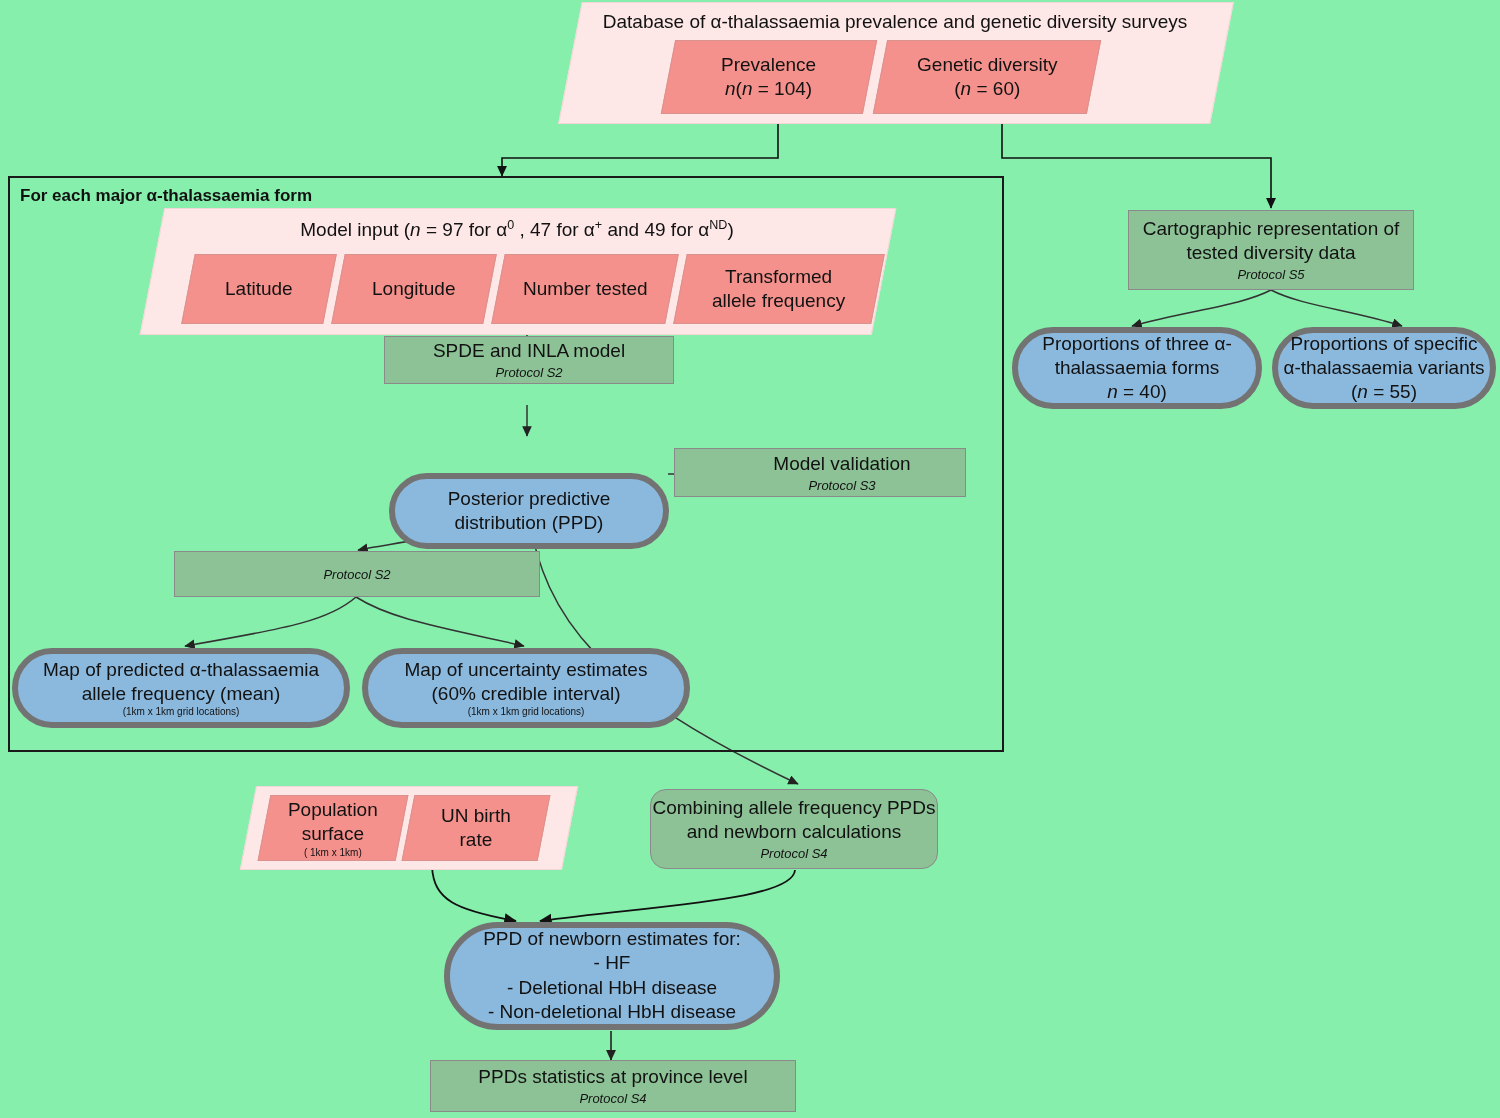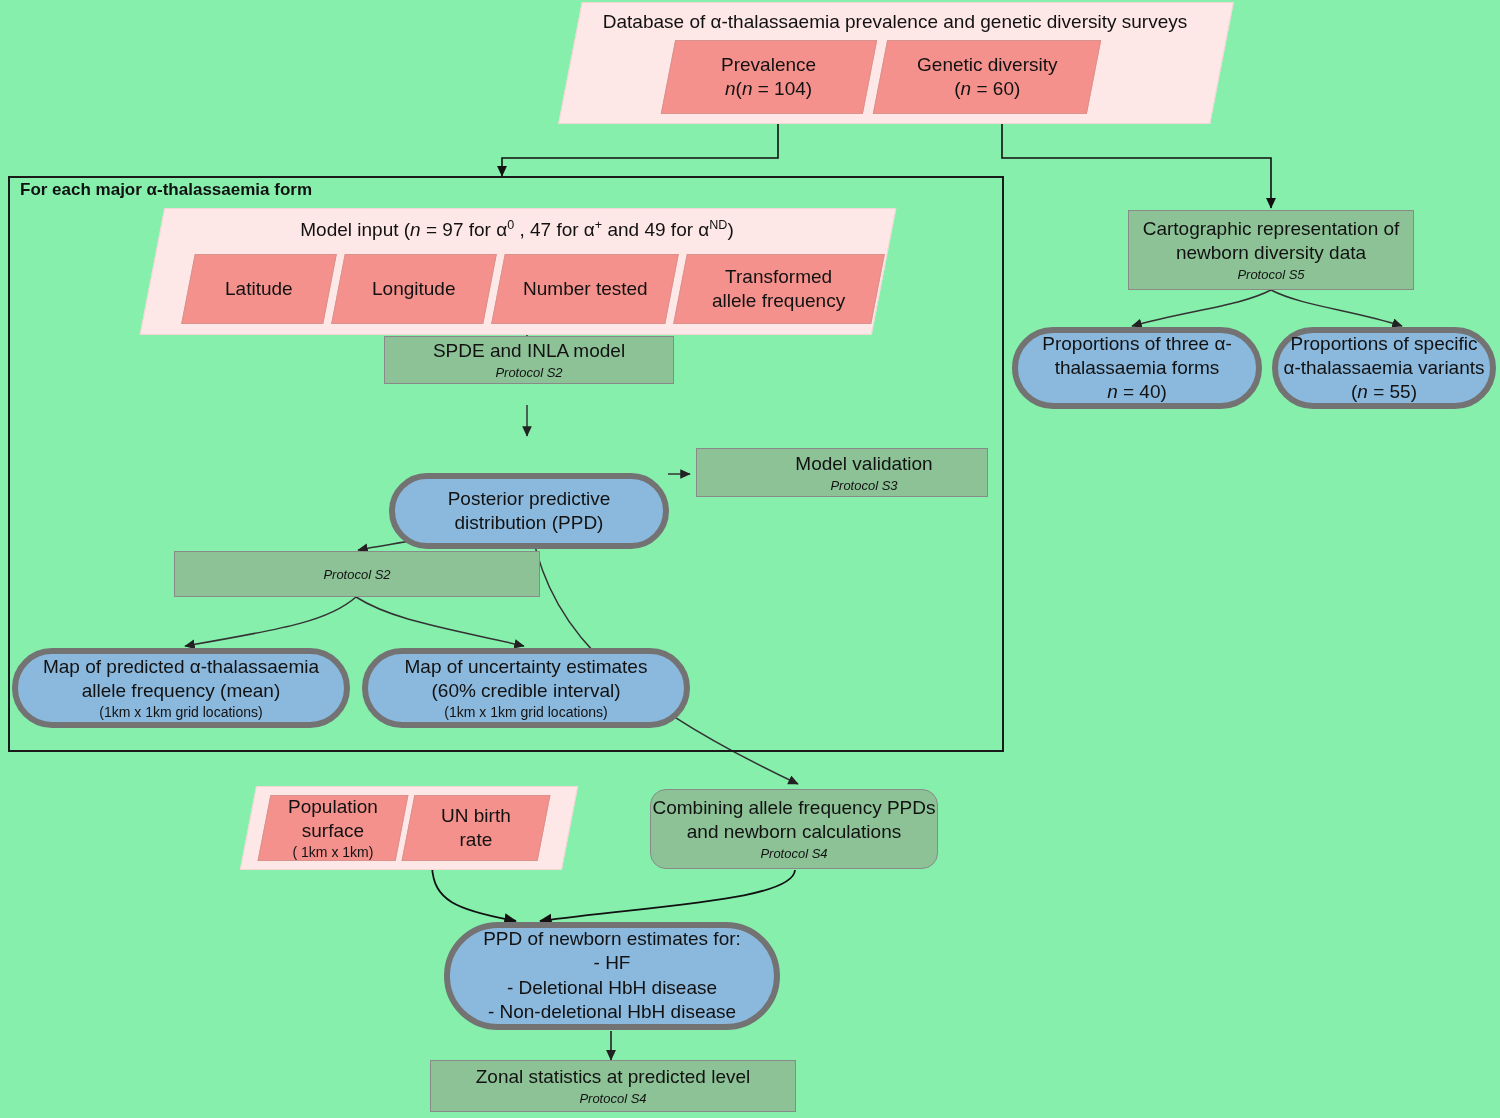--- a/index.html
+++ b/index.html
@@ -4,21 +4,21 @@
 <style>
   html,body{margin:0;padding:0;background:#ffffff;}
   body{font-family:"Liberation Sans", sans-serif;color:#111;}
   #canvas{position:relative;width:1500px;height:1118px;overflow:hidden;background:#86efac;}
   svg.wires{position:absolute;left:0;top:0;width:1500px;height:1118px;pointer-events:none;}
 
   .node{position:absolute;box-sizing:border-box;display:flex;flex-direction:column;
         align-items:center;justify-content:center;text-align:center;}
   .t1{font-size:19px;line-height:1.25;color:#121212;}
   .t2{font-size:13px;line-height:1.2;color:#121212;margin-top:2px;font-style:italic;}
-  .tsm{font-size:14px;line-height:1.2;color:#121212;margin-top:1px;}
+  .tsm{font-size:10px;line-height:1.2;color:#121212;margin-top:1px;}
 
   
   .green{background:#8cc296;border:1px solid #8a8a8a;}
   
   .blue{background:#8bb8dd;border:6px solid #737373;border-radius:999px;}
   
   .pinkpara{background:#f4918c;border:1px solid #d9928e;}
   
   .lightpara{background:#fde7e7;border:1px solid #f3d7d7;}
 
@@ -91,21 +91,21 @@
       <div class="pinkpara skew cellpara" style="width:212px;height:72px;">
         <div class="unskew cell-txt">
           <div class="t1">Genetic diversity</div>
           <div class="t1">(<span class="ital">n</span> = 60)</div>
         </div>
       </div>
     </div>
   </div>
 
   <div class="outerbox" style="left:8px;top:176px;width:992px;height:572px;"></div>
-  <div class="outerbox-label" style="left:20px;top:180px;">For each major α-thalassaemia form</div>
+  <div class="outerbox-label" style="left:20px;top:186px;">For each major α-thalassaemia form</div>
 
   <div class="para-wrap" style="left:152px;top:208px;width:730px;height:125px;">
     <div class="lightpara skew" style="position:absolute;left:0;top:0;width:730px;height:125px;"></div>
     <div style="position:absolute;left:0;top:10px;width:730px;text-align:center;" class="t1">
       Model input (<span class="ital">n</span> = 97 for α<sup>0</sup> , 47 for α<sup>+</sup> and 49 for α<sup>ND</sup>)
       
     </div>
     <div class="para-inner-row" style="left:36px;top:46px;">
       <div class="pinkpara skew cellpara" style="width:140px;height:68px;margin-right:8px;">
         <div class="unskew cell-txt">
@@ -134,21 +134,21 @@
   <div class="node green" style="left:384px;top:336px;width:290px;height:48px;">
     <div class="t1">SPDE and INLA model</div>
     <div class="t2">Protocol S2</div>
   </div>
 
   <div class="node blue" style="left:389px;top:437px;width:280px;height:76px;margin-top:36px;">
     <div class="t1">Posterior predictive</div>
     <div class="t1">distribution (PPD)</div>
   </div>
 
-  <div class="node green" style="left:696px;top:448px;width:292px;height:49px;padding-left:44px;">
+  <div class="node green" style="left:674px;top:448px;width:292px;height:49px;padding-left:44px;">
     <div class="t1">Model validation</div>
     <div class="t2">Protocol S3</div>
   </div>
 
   <div class="node green" style="left:174px;top:551px;width:366px;height:46px;">
     <div class="t2">Protocol S2</div>
   </div>
 
   <div class="node blue" style="left:12px;top:648px;width:338px;height:80px;">
     <div class="t1">Map of predicted α-thalassaemia</div>
@@ -157,21 +157,21 @@
   </div>
 
   <div class="node blue" style="left:362px;top:648px;width:328px;height:80px;">
     <div class="t1">Map of uncertainty estimates</div>
     <div class="t1">(60% credible interval)</div>
     <div class="tsm">(1km x 1km grid locations)</div>
   </div>
 
   <div class="node green" style="left:1128px;top:210px;width:286px;height:80px;">
     <div class="t1">Cartographic representation of</div>
-    <div class="t1">newborn diversity data</div>
+    <div class="t1">tested diversity data</div>
     <div class="t2">Protocol S5</div>
   </div>
 
   <div class="node blue" style="left:1012px;top:327px;width:250px;height:82px;">
     <div class="t1">Proportions of three α-</div>
     <div class="t1">thalassaemia forms</div>
     <div class="t1"><span class="ital">n</span> = 40)</div>
   </div>
 
   <div class="node blue" style="left:1272px;top:327px;width:224px;height:82px;">
@@ -206,17 +206,17 @@
   </div>
 
   <div class="node blue" style="left:444px;top:922px;width:336px;height:108px;">
     <div class="t1">PPD of newborn estimates for:</div>
     <div class="bulletline">-   HF</div>
     <div class="bulletline">-   Deletional HbH disease</div>
     <div class="bulletline">-   Non-deletional HbH disease</div>
   </div>
 
   <div class="node green" style="left:430px;top:1060px;width:366px;height:52px;">
-    <div class="t1">Zonal statistics at predicted level</div>
+    <div class="t1">PPDs statistics at province level</div>
     <div class="t2">Protocol S4</div>
   </div>
 
 </div>
 
 </body></html>

